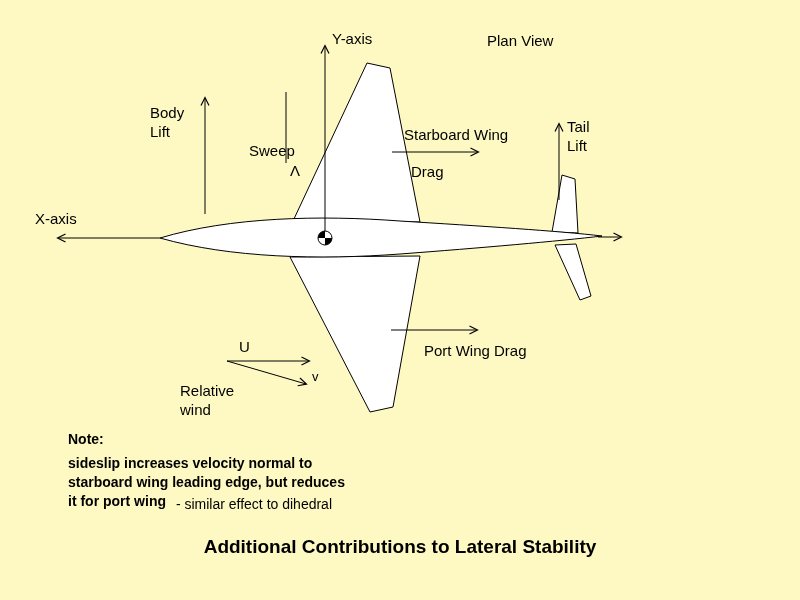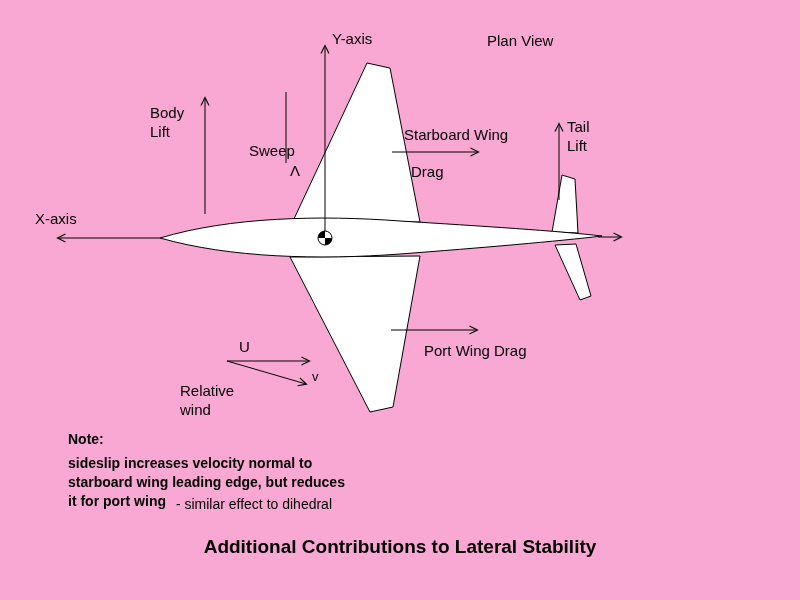--- a/index.html
+++ b/index.html
@@ -4,21 +4,21 @@
 <style>
   html, body {
     margin: 0;
     padding: 0;
     background: #ffffff;
   }
   #stage {
     position: relative;
     width: 800px;
     height: 600px;
-    background: #f9a8d4;
+    background: #fef9c3;
     overflow: hidden;
   }
   svg text {
     font-family: "Liberation Sans", sans-serif;
     fill: #000000;
   }
   .lbl   { font-size: 15px; }
   .lbl-s { font-size: 13px; }
   .note  { font-size: 14px; font-weight: bold; }
   .note-reg { font-size: 14px; font-weight: normal; }

